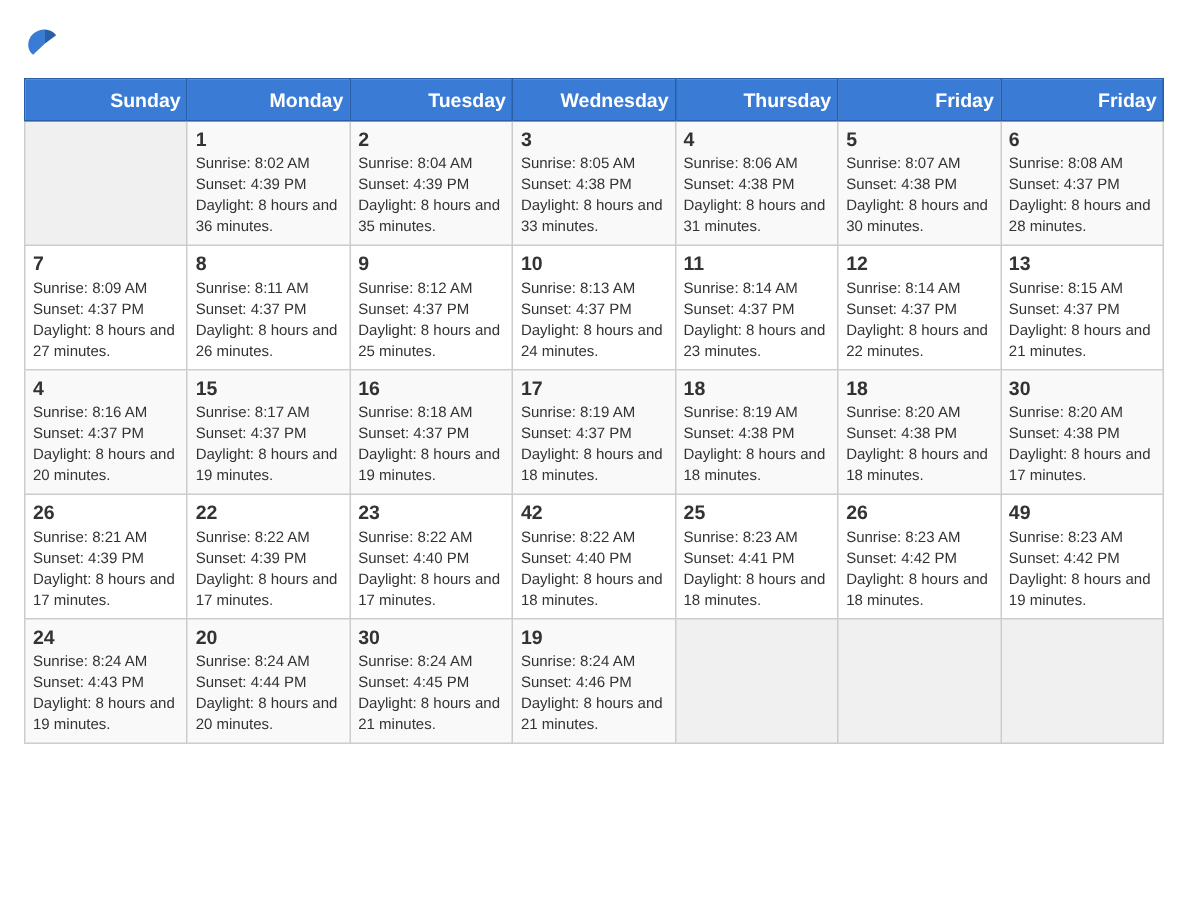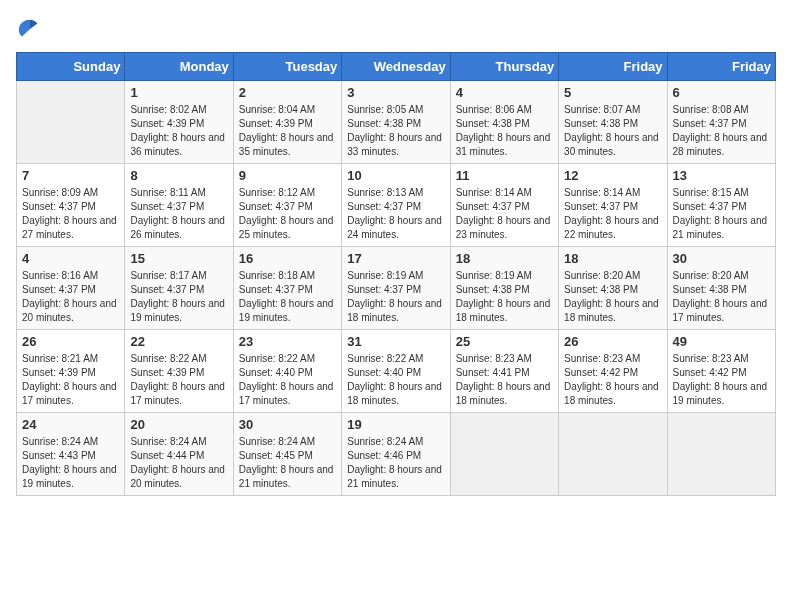--- a/index.html
+++ b/index.html
@@ -221,21 +221,21 @@
         </td>
         <td>
           <div class="day-number">22</div>
           <div class="day-info">Sunrise: 8:22 AM<br>Sunset: 4:39 PM<br>Daylight: 8 hours and 17 minutes.</div>
         </td>
         <td>
           <div class="day-number">23</div>
           <div class="day-info">Sunrise: 8:22 AM<br>Sunset: 4:40 PM<br>Daylight: 8 hours and 17 minutes.</div>
         </td>
         <td>
-          <div class="day-number">31</div>
+          <div class="day-number">42</div>
           <div class="day-info">Sunrise: 8:22 AM<br>Sunset: 4:40 PM<br>Daylight: 8 hours and 18 minutes.</div>
         </td>
         <td>
           <div class="day-number">25</div>
           <div class="day-info">Sunrise: 8:23 AM<br>Sunset: 4:41 PM<br>Daylight: 8 hours and 18 minutes.</div>
         </td>
         <td>
           <div class="day-number">26</div>
           <div class="day-info">Sunrise: 8:23 AM<br>Sunset: 4:42 PM<br>Daylight: 8 hours and 18 minutes.</div>
         </td>

